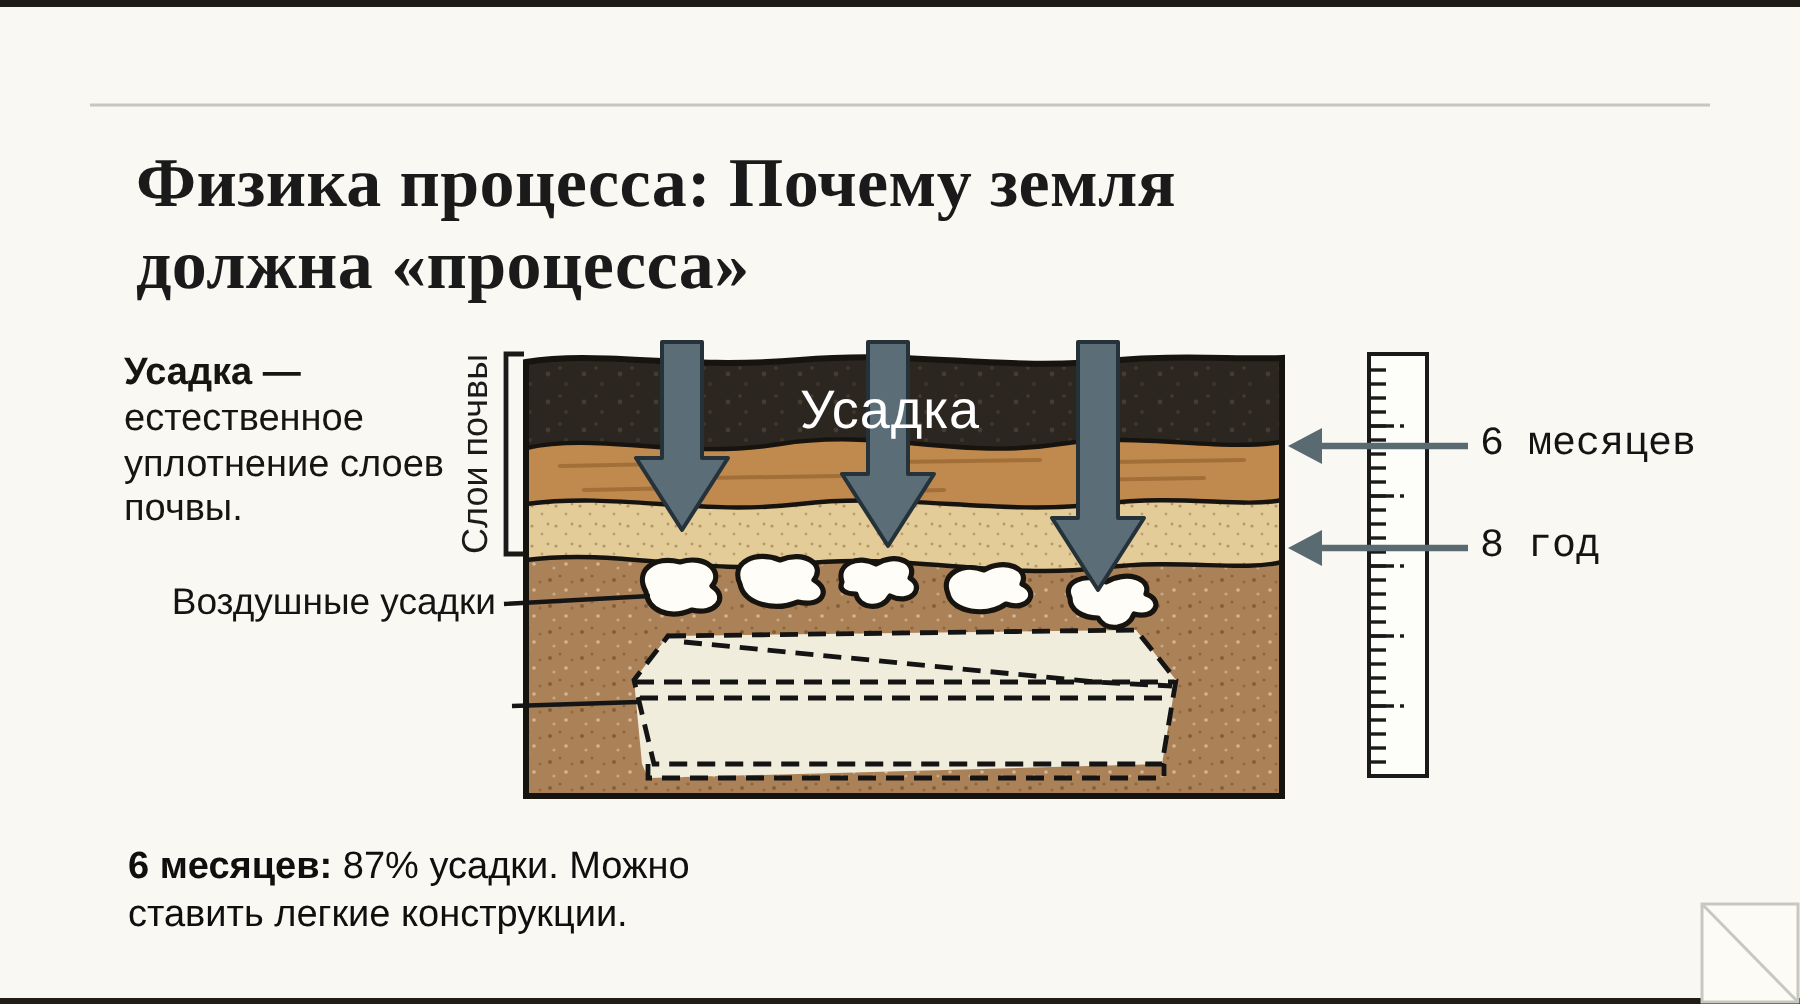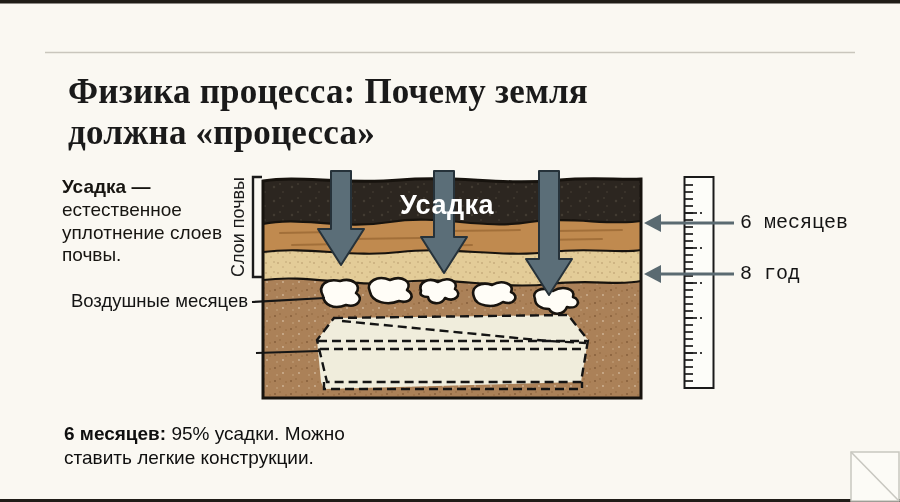--- a/index.html
+++ b/index.html
@@ -13,21 +13,21 @@
   #slide{position:relative;width:900px;height:502px;background:var(--bg);overflow:hidden;}
   #art{position:absolute;left:0;top:0;width:900px;height:502px;}
   .abs{position:absolute;}
   .title{font-family:"Liberation Serif",serif;font-size:35px;line-height:1.16;color:#1a1a1a;letter-spacing:.2px;white-space:nowrap;}
   .note{font-size:19px;line-height:1.2;color:var(--ink);}
   .note b{font-weight:bold;}
   .lbl{font-size:18.5px;color:#141414;line-height:1.15;white-space:nowrap;}
   .right{text-align:right;}
   .vlabel{writing-mode:vertical-rl;transform:rotate(180deg);font-size:18px;color:#1b1b1b;
           display:flex;align-items:center;justify-content:center;white-space:nowrap;}
-  .bigword{font-size:27px;font-weight:bold;color:#ffffff;letter-spacing:.5px;white-space:nowrap;}
+  .bigword{font-size:27px;font-weight:normal;color:#ffffff;letter-spacing:.5px;white-space:nowrap;}
   .rlabel{font-size:20px;color:#141414;white-space:nowrap;font-family:Liberation Mono, monospace;}
   .stat{font-size:19px;line-height:1.24;color:#0f0f0f;}
   .stat b{font-weight:bold;}
   
   .f-dark{fill:var(--soil-dark);} .f-orange{fill:var(--soil-orange);}
   .f-tan{fill:var(--soil-tan);} .f-brown{fill:var(--soil-brown);}
   .edge{fill:none;stroke:#17130e;stroke-width:2.2;}
   .border{fill:none;stroke:#17130e;stroke-width:3;}
   .pocket{fill:var(--pocket);stroke:#17130e;stroke-width:2.6;stroke-linejoin:round;}
   .coffin-fill{fill:var(--coffin);}
@@ -157,24 +157,24 @@
 
   <div class="abs note" style="left:62px;top:176px;width:190px;">
     <b>Усадка —</b>
     <span>естественное уплотнение слоев почвы.</span>
   </div>
 
   <div class="abs vlabel" style="left:226px;top:172px;width:24px;height:110px;">Слои почвы</div>
 
   <div class="abs bigword" style="left:400px;top:190px;">Усадка</div>
 
-  <div class="abs lbl right" style="left:52px;top:290px;width:196px;">Воздушные месяцев</div>
+  <div class="abs lbl right" style="left:52px;top:290px;width:196px;">Воздушные усадки</div>
 
 
   <div class="abs rlabel" style="left:740px;top:211px;">6 месяцев</div>
 
   <div class="abs rlabel" style="left:740px;top:262px;">8 год</div>
 
   <div class="abs stat" style="left:64px;top:422px;width:300px;">
-    <b>6 месяцев:</b><span> 95% усадки. Можно ставить легкие конструкции.</span>
+    <b>6 месяцев:</b><span> 87% усадки. Можно ставить легкие конструкции.</span>
   </div>
 
 </div>
 
 </body></html>

